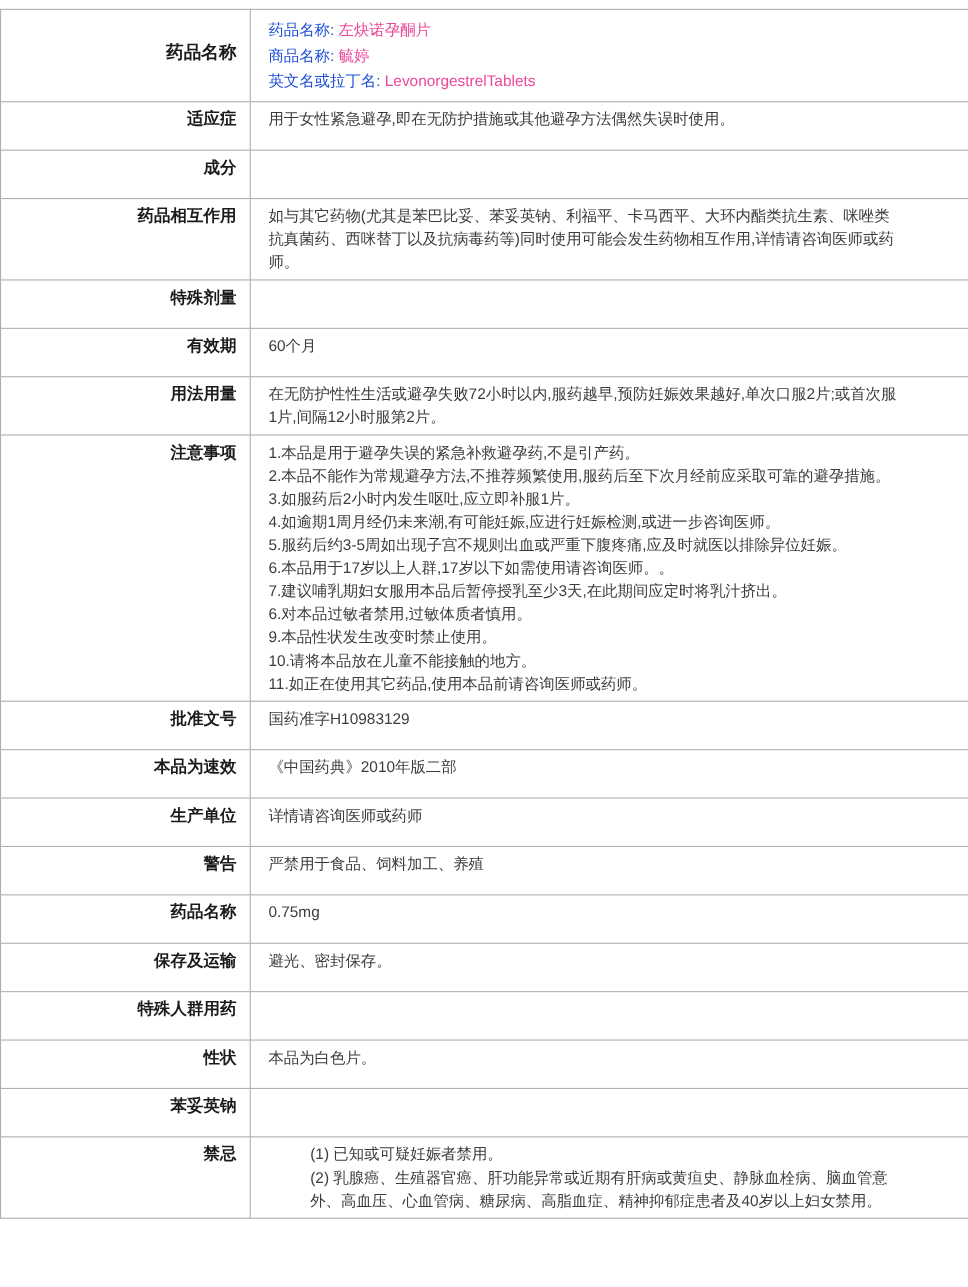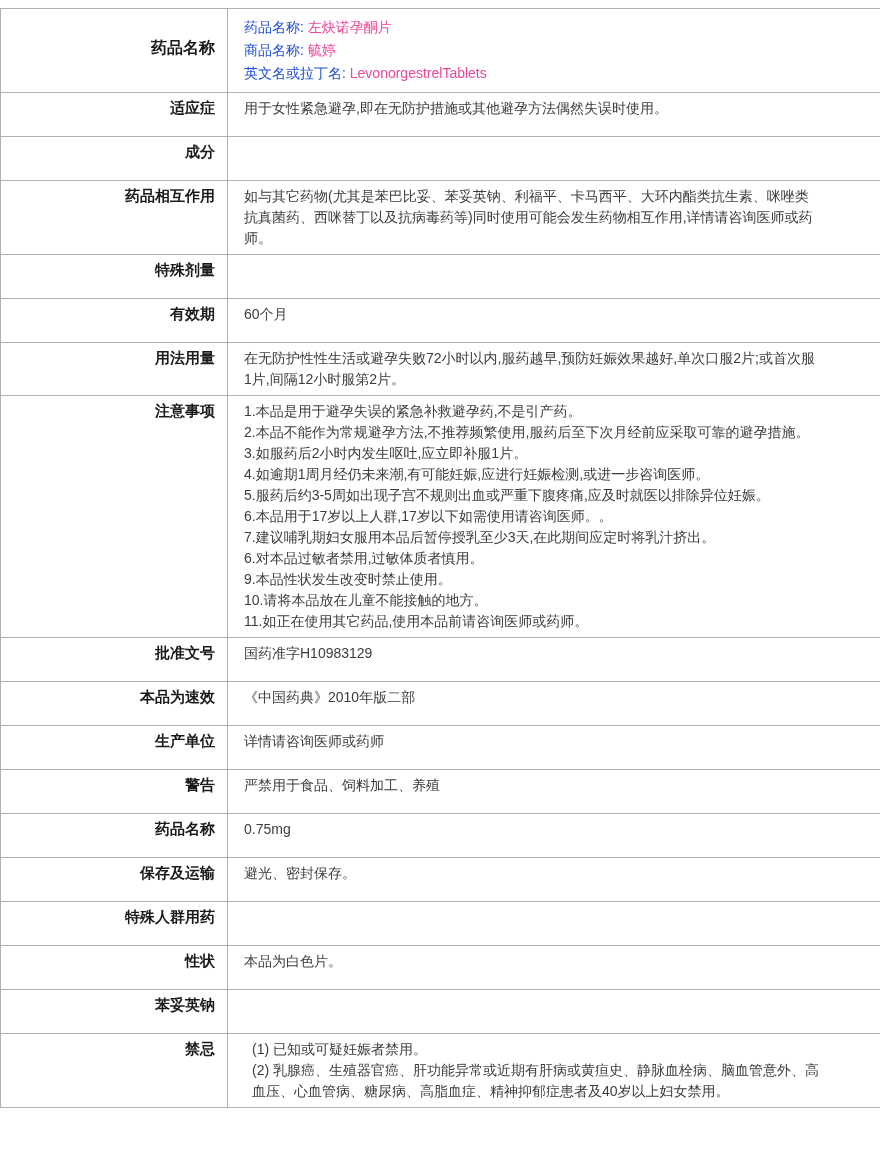--- a/index.html
+++ b/index.html
@@ -32,21 +32,21 @@
     color:#3c3c3c;
   }
   tr.rs td{height:33px;}
   tr.name-row td.lbl{vertical-align:middle;padding-top:0;font-size:16px;}
   tr.name-row td.val{padding-top:7px;padding-bottom:7px;line-height:23px;}
   .field{white-space:nowrap;}
   .fkey{color:#1d4ed8;}
   .fval{color:#ec4899;}
   .line{margin:0;}
   td.val.contra{padding-left:24px;}
-  td.val.contra .line{text-indent:0;}
+  td.val.contra .line{text-indent:0;margin-left:30px;}
 </style>
 </head>
 <body>
 
 <table class="drug-table">
   <tbody>
       <tr class="name-row">
     <td class="lbl">药品名称</td>
     <td class="val">
       <div class="field">

